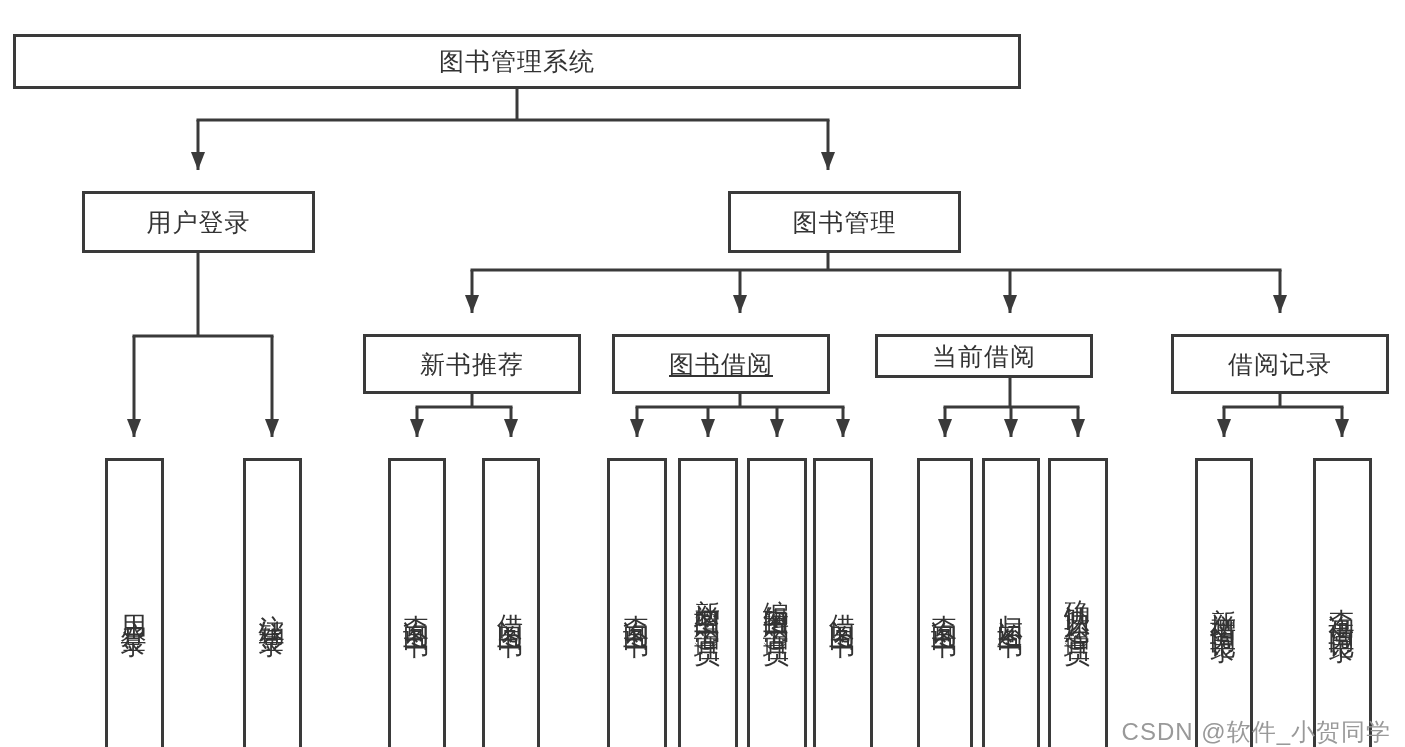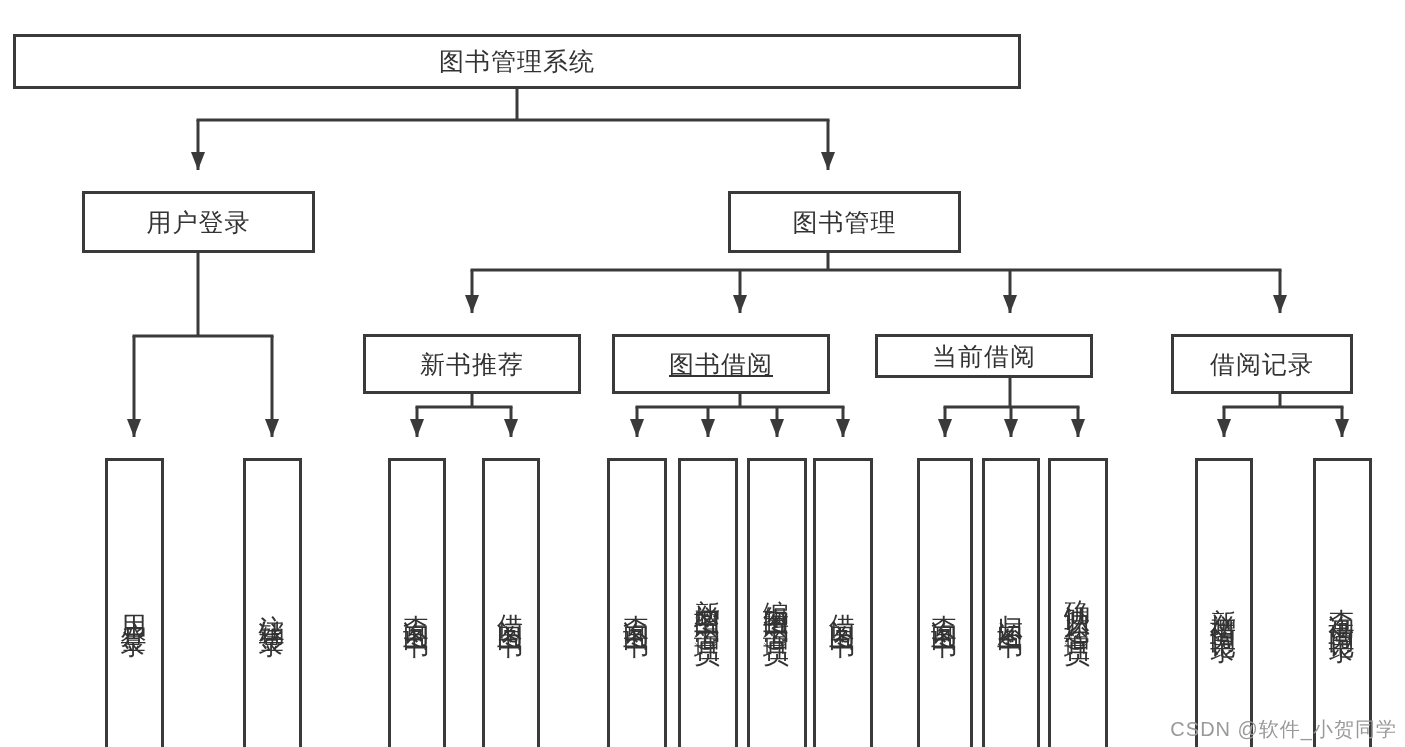--- a/index.html
+++ b/index.html
@@ -39,23 +39,23 @@
   }
   .vnode {
     writing-mode: vertical-rl;
     text-orientation: mixed;
     font-size: 26px;
     letter-spacing: 6px;
     white-space: normal;
   }
   .watermark {
     position: absolute;
-    right: 8px;
+    right: 14px;
     top: 716px;
-    font-size: 20px;
+    font-size: 24px;
     letter-spacing: 1px;
     color: var(--watermark, #999999);
     z-index: 5;
   }
 </style>
 </head>
 <body>
 
 <div class="canvas">
 
@@ -122,21 +122,21 @@
   </svg>
 
   <div class="node" style="left:13px; top:13px; width:1008px; height:55px;">图书管理系统</div>
 
   <div class="node" style="left:82px; top:170px; width:233px; height:62px;">用户登录</div>
   <div class="node" style="left:728px; top:170px; width:233px; height:62px;">图书管理</div>
 
   <div class="node" style="left:363px; top:313px; width:218px; height:60px;">新书推荐</div>
   <div class="node" style="left:612px; top:313px; width:218px; height:60px;text-decoration:underline;">图书借阅</div>
   <div class="node" style="left:875px; top:313px; width:218px; height:44px;">当前借阅</div>
-  <div class="node" style="left:1171px; top:313px; width:182px; height:60px;">借阅记录</div>
+  <div class="node" style="left:1171px; top:313px; width:218px; height:60px;">借阅记录</div>
 
   <div class="node vnode" style="left:105px; top:437px; width:59px; height:296px;">用户登录</div>
   <div class="node vnode" style="left:243px; top:437px; width:59px; height:296px;">注销登录</div>
 
   <div class="node vnode" style="left:388px; top:437px; width:58px; height:296px;">查询图书</div>
   <div class="node vnode" style="left:482px; top:437px; width:58px; height:296px;">借阅图书</div>
 
   <div class="node vnode" style="left:607px; top:437px; width:60px; height:296px;">查询图书</div>
   <div class="node vnode" style="left:678px; top:437px; width:60px; height:296px;">新增图书（管理员）</div>
   <div class="node vnode" style="left:747px; top:437px; width:60px; height:296px;">编辑图书（管理员）</div>

